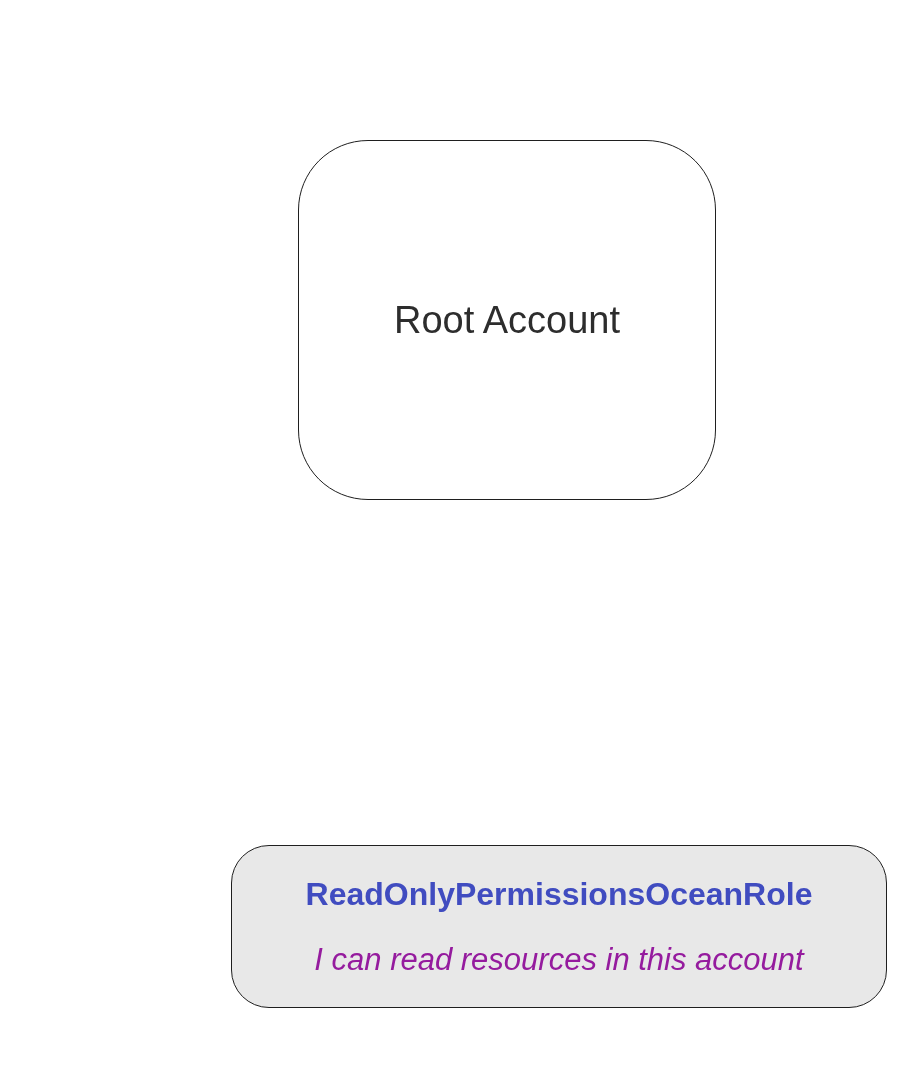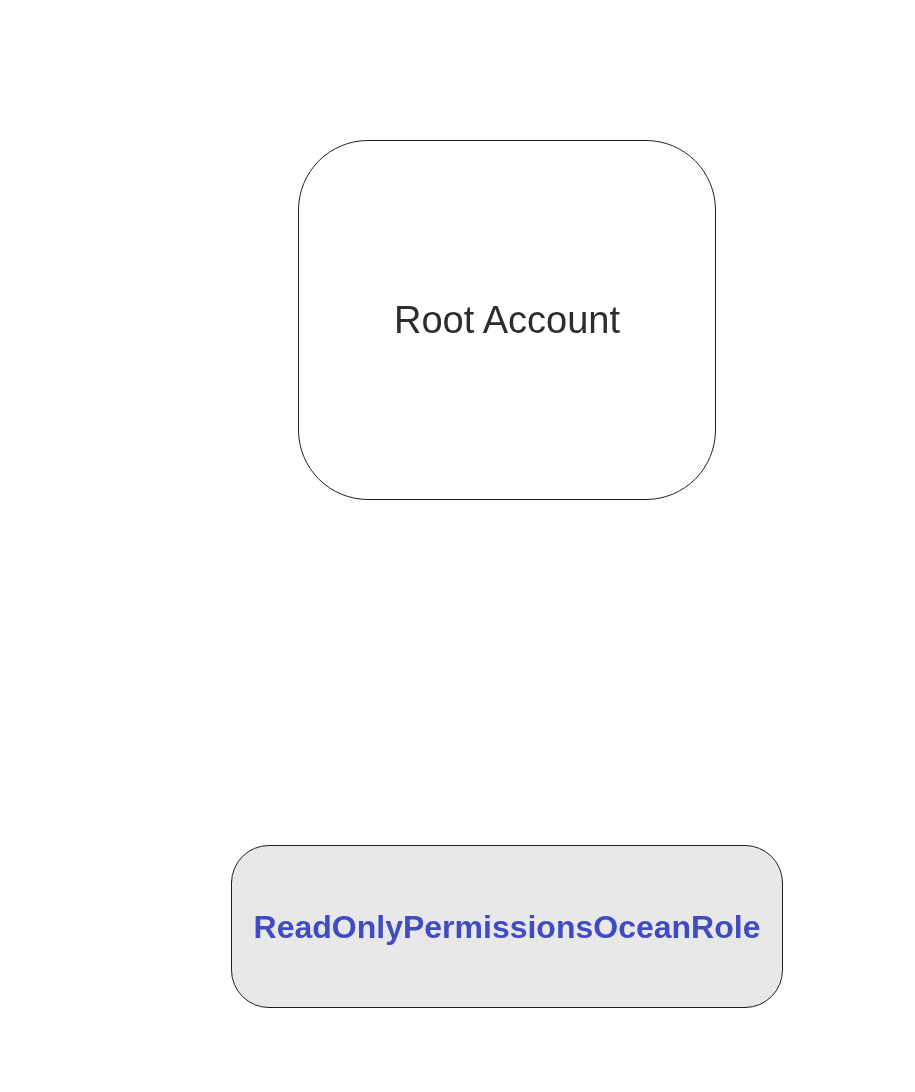--- a/index.html
+++ b/index.html
@@ -63,21 +63,21 @@
   }
 
   .node-integration .node-label {
     max-width: 300px; 
   }
 
   .role-badge {
     position: absolute;
     left: 183px;
     top: 797px;
-    width: 552px;
+    width: 656px;
     height: 163px;
     background: var(--badge-fill);
     border: 1.5px solid var(--badge-border);
     border-radius: 38px;
     z-index: 2;
     display: flex;
     flex-direction: column;
     align-items: center;
     justify-content: center;
     text-align: center;
@@ -104,15 +104,16 @@
 
 <div class="canvas">
 
   <div class="node node-root">
     <div class="node-label">Root Account</div>
   </div>
 
 
   <div class="role-badge">
     <div class="role-name">ReadOnlyPermissionsOceanRole</div>
+    <div class="role-description">I can read resources in this account</div>
   </div>
 
 </div>
 
 </body></html>

